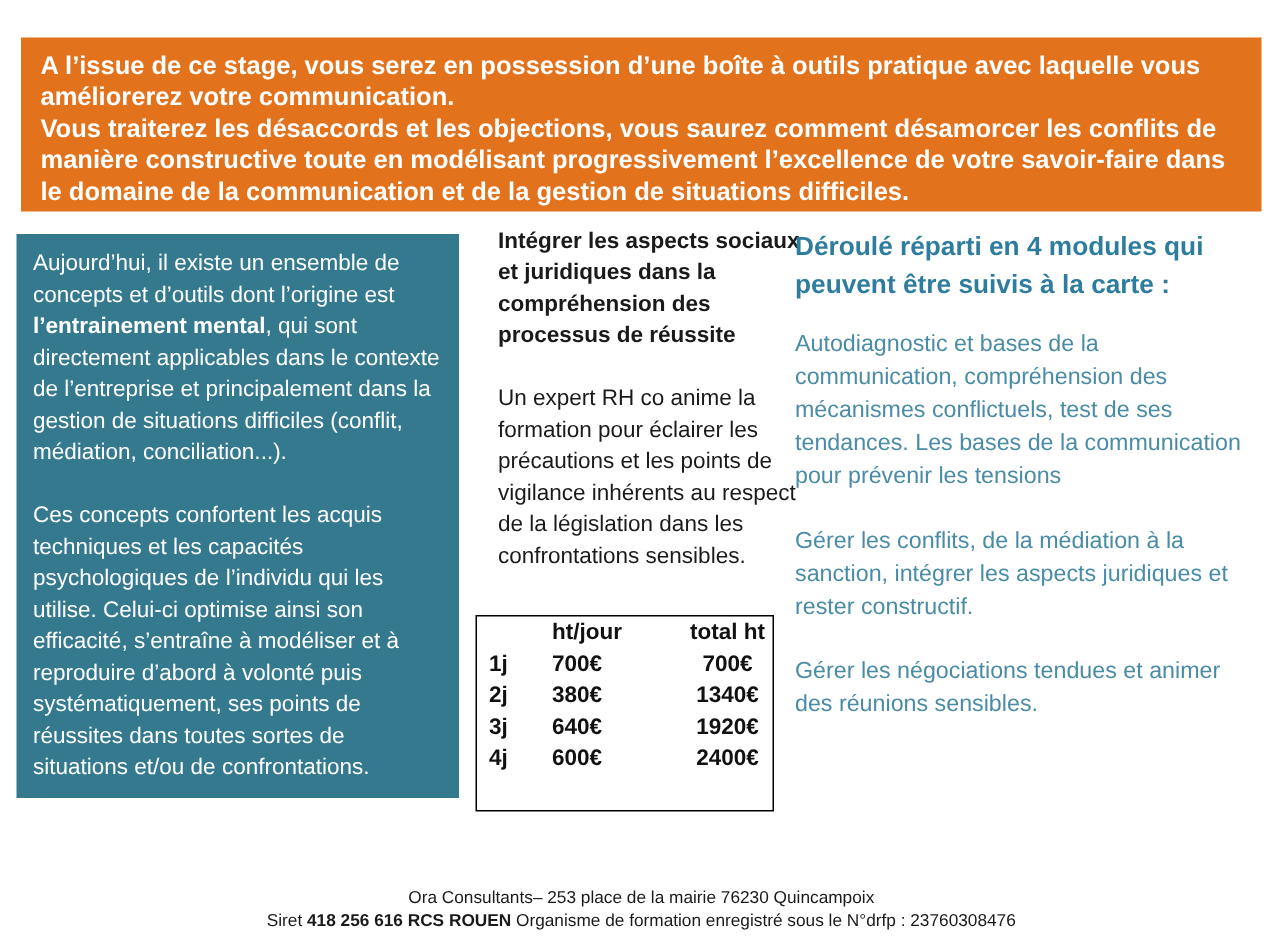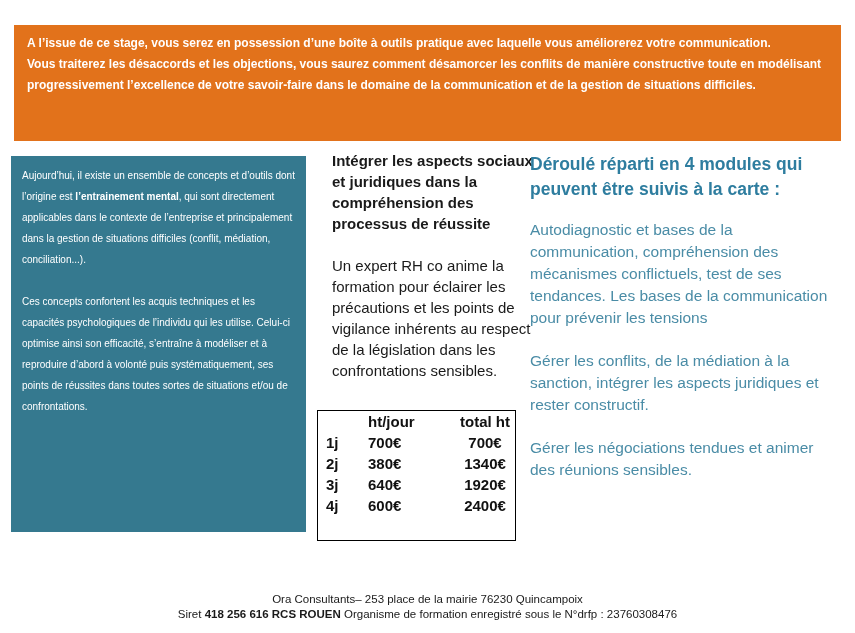--- a/index.html
+++ b/index.html
@@ -21,36 +21,36 @@
   
   .banner {
     position: absolute;
     left: 14px;
     top: 25px;
     width: 827px;
     height: 116px;
     background: var(--orange, #e2721b);
     color: #ffffff;
     font-weight: bold;
-    font-size: 12px;
+    font-size: 17px;
     line-height: 21px;
     padding: 8px 13px;
     box-sizing: border-box;
   }
   .banner p { margin: 0; }
   
   .left-panel {
     position: absolute;
     left: 11px;
     top: 156px;
     width: 295px;
     height: 376px;
     background: var(--teal-bg, #35798f);
     color: #ffffff;
-    font-size: 10px;
+    font-size: 15px;
     line-height: 21px;
     padding: 9px 11px;
     box-sizing: border-box;
   }
   .left-panel p { margin: 0 0 21px 0; }
   .left-panel p:last-child { margin-bottom: 0; }
   
   .middle-panel {
     position: absolute;
     left: 312px;

